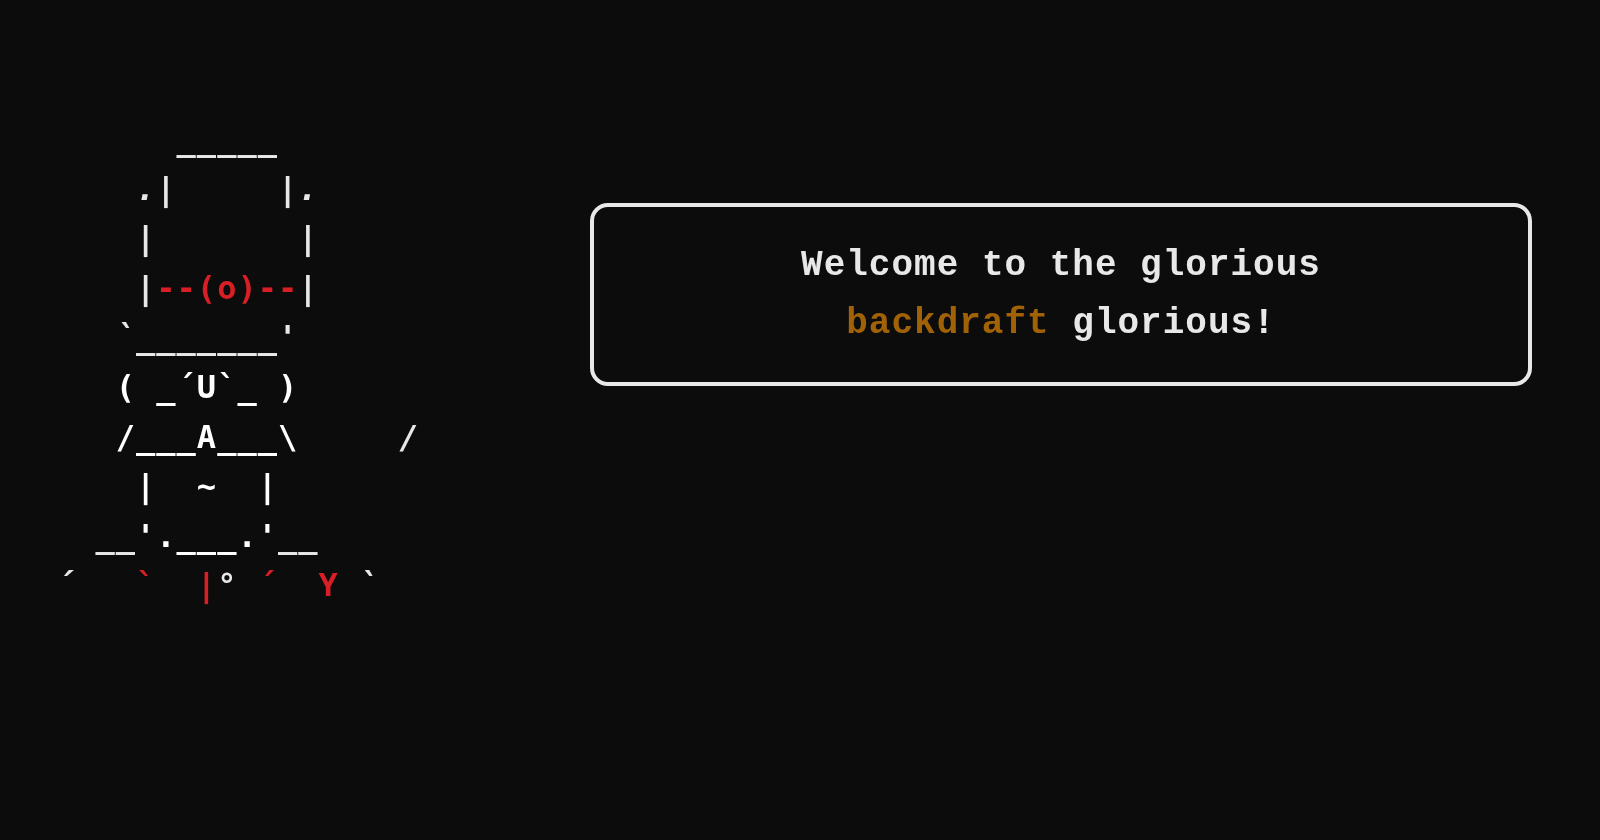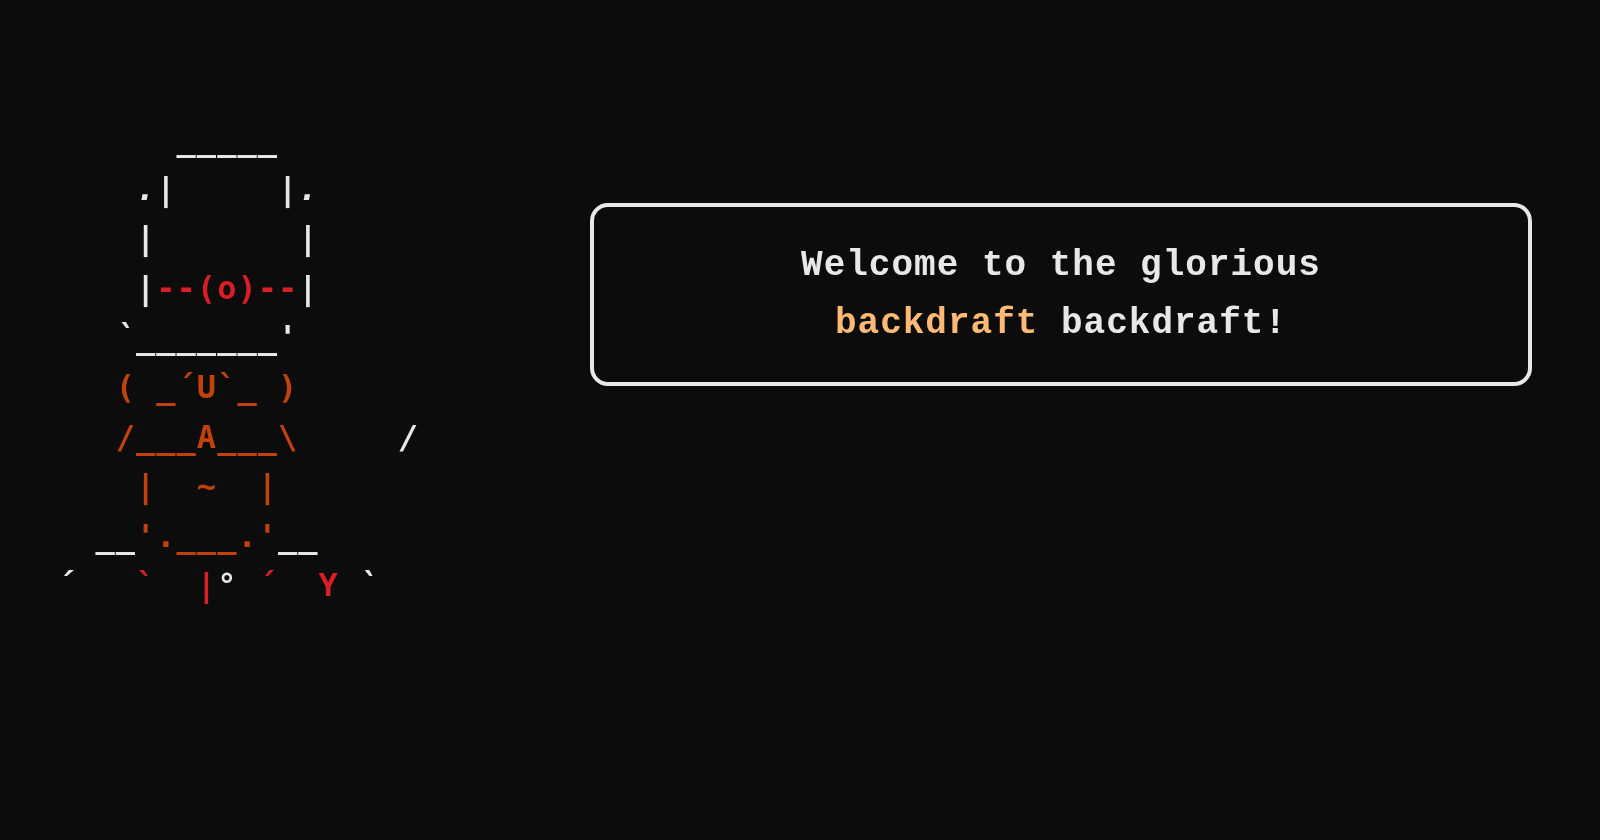--- a/index.html
+++ b/index.html
@@ -23,21 +23,21 @@
       font-size: 32px;
       line-height: 1.55;
       white-space: pre;
       font-weight: bold;
       letter-spacing: 1px;
     }
     .ascii-art .red {
       color: #d91e26;
     }
     .ascii-art .yellow {
-      color: #c2410c;
+      color: #ffffff;
     }
     .ascii-art .white {
       color: #e8e8e8;
       font-style: italic;
     }
     .speech-box {
       position: absolute;
       top: 203px;
       left: 590px;
       width: 942px;
@@ -48,34 +48,34 @@
       font-family: 'Courier New', Consolas, monospace;
       font-size: 36px;
       font-weight: bold;
       line-height: 1.6;
       letter-spacing: 1px;
     }
     .speech-box .white-text {
       color: #e8e8e8;
     }
     .speech-box .highlight {
-      color: #fdba74;
+      color: #a16207;
       text-align: center;
     }
   </style>
 </head>
 <body>
 
 <pre class="ascii-art"><span class="white">      _____</span>
 <span class="white">    .|     |.</span>
 <span class="white">    |       |</span>
 <span class="white">    |</span><span class="red">--(o)--</span><span class="white">|</span>
 <span class="white">   `_______'</span>
 <span class="yellow">   ( _´U`_ )</span>
 <span class="yellow">   /___A___\</span><span class="white">     /</span>
 <span class="yellow">    |  ~  |</span>
 <span class="white">  __</span><span class="yellow">'.___.'</span><span class="white">__</span>
 <span class="white">´   </span><span class="red">`  |</span><span class="white">° </span><span class="red">´  Y</span><span class="white"> `</span></pre>
 
 <div class="speech-box">
   <span class="white-text">Welcome to the glorious</span><br>
-  <span class="highlight">backdraft</span><span class="white-text"> backdraft!</span>
+  <span class="highlight">backdraft</span><span class="white-text"> glorious!</span>
 </div>
 
 </body></html>

